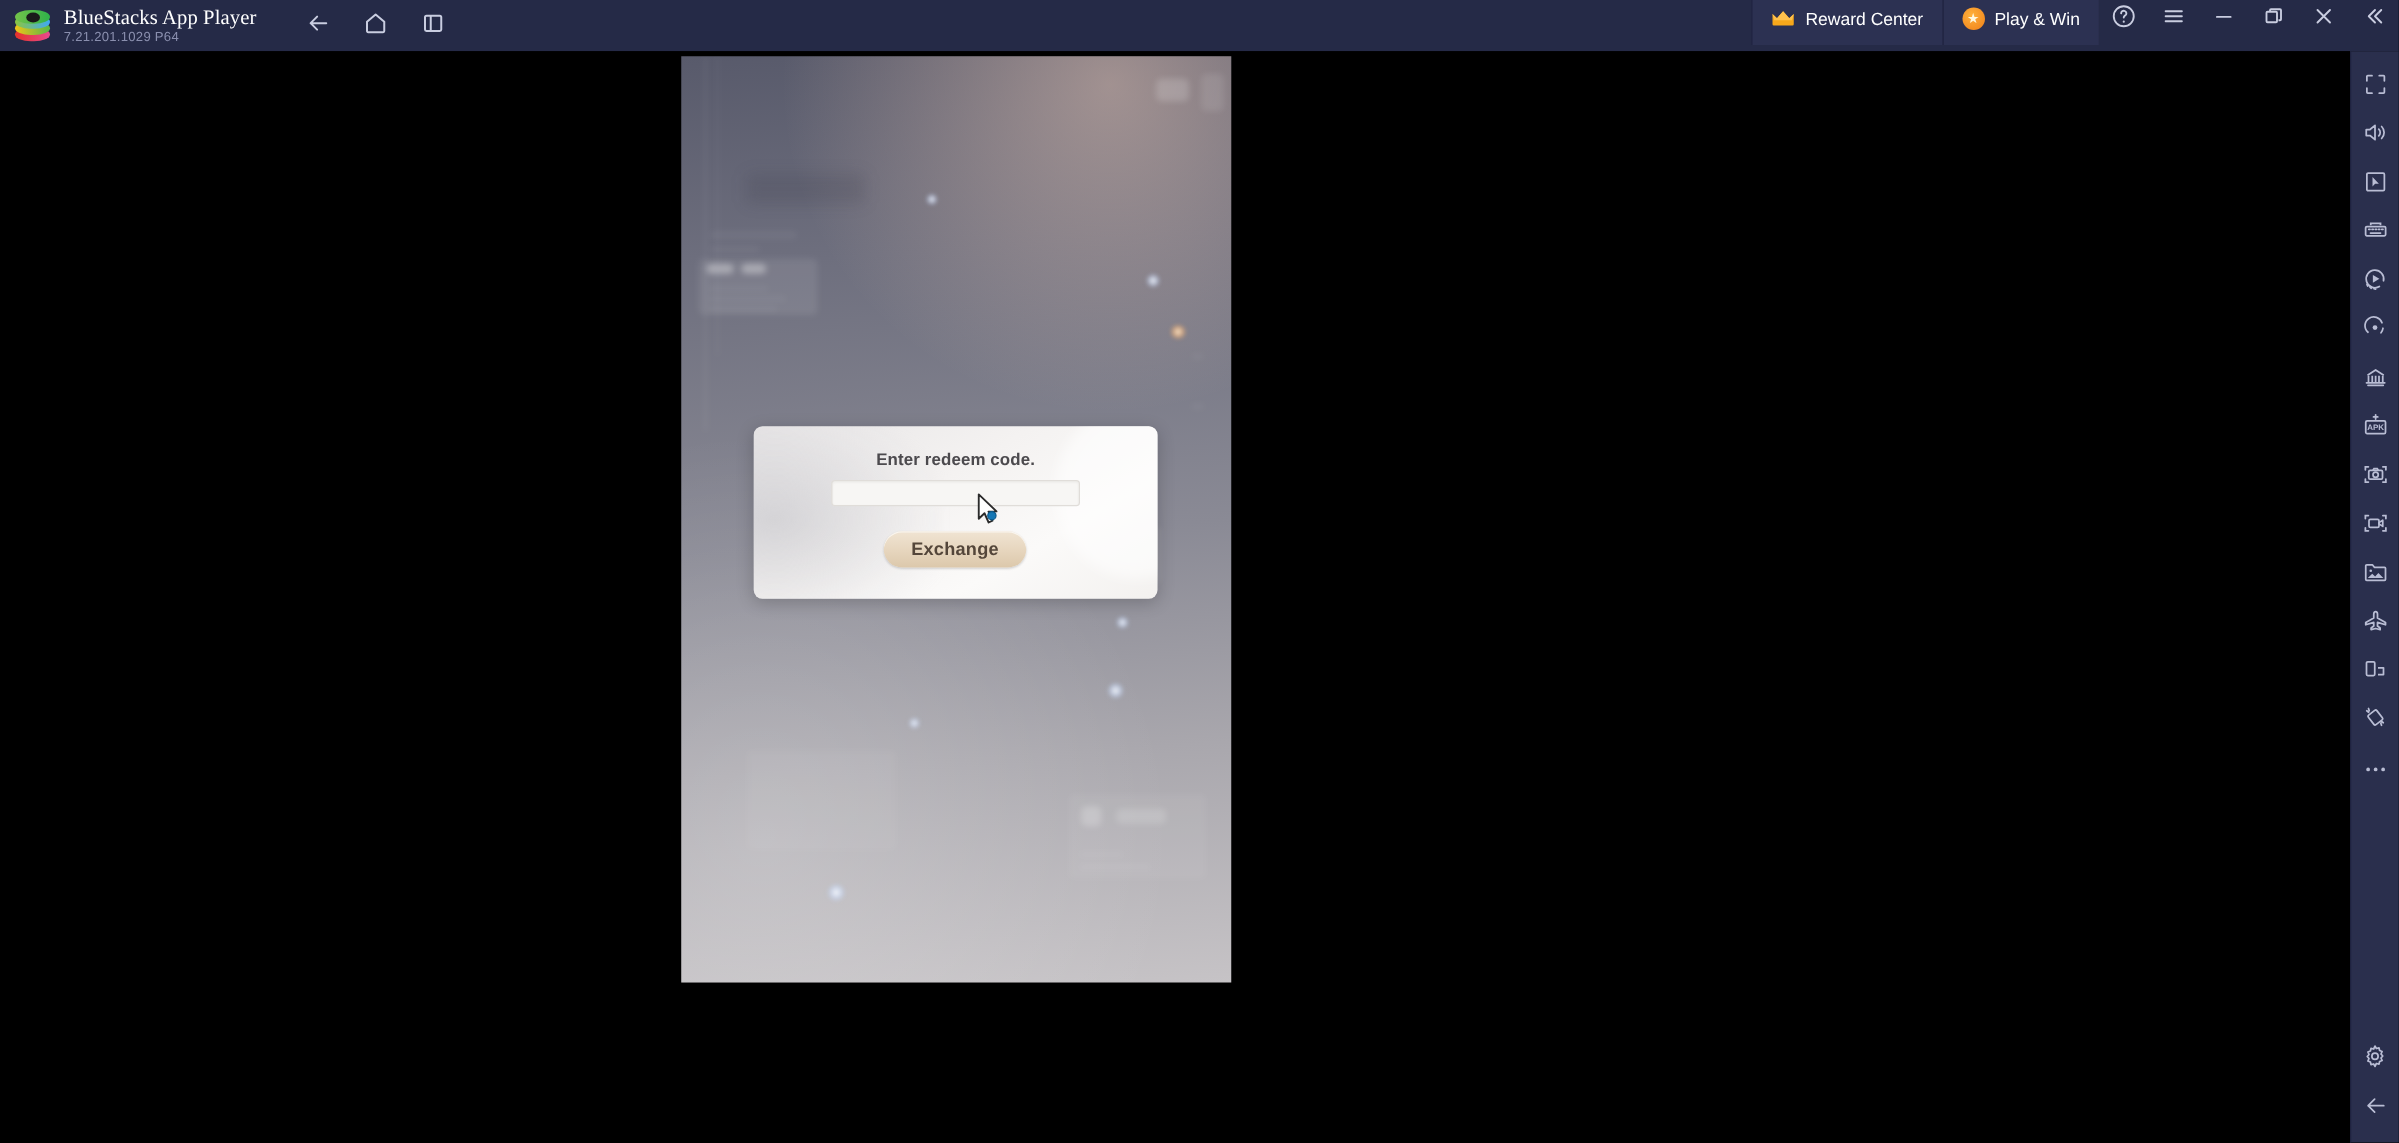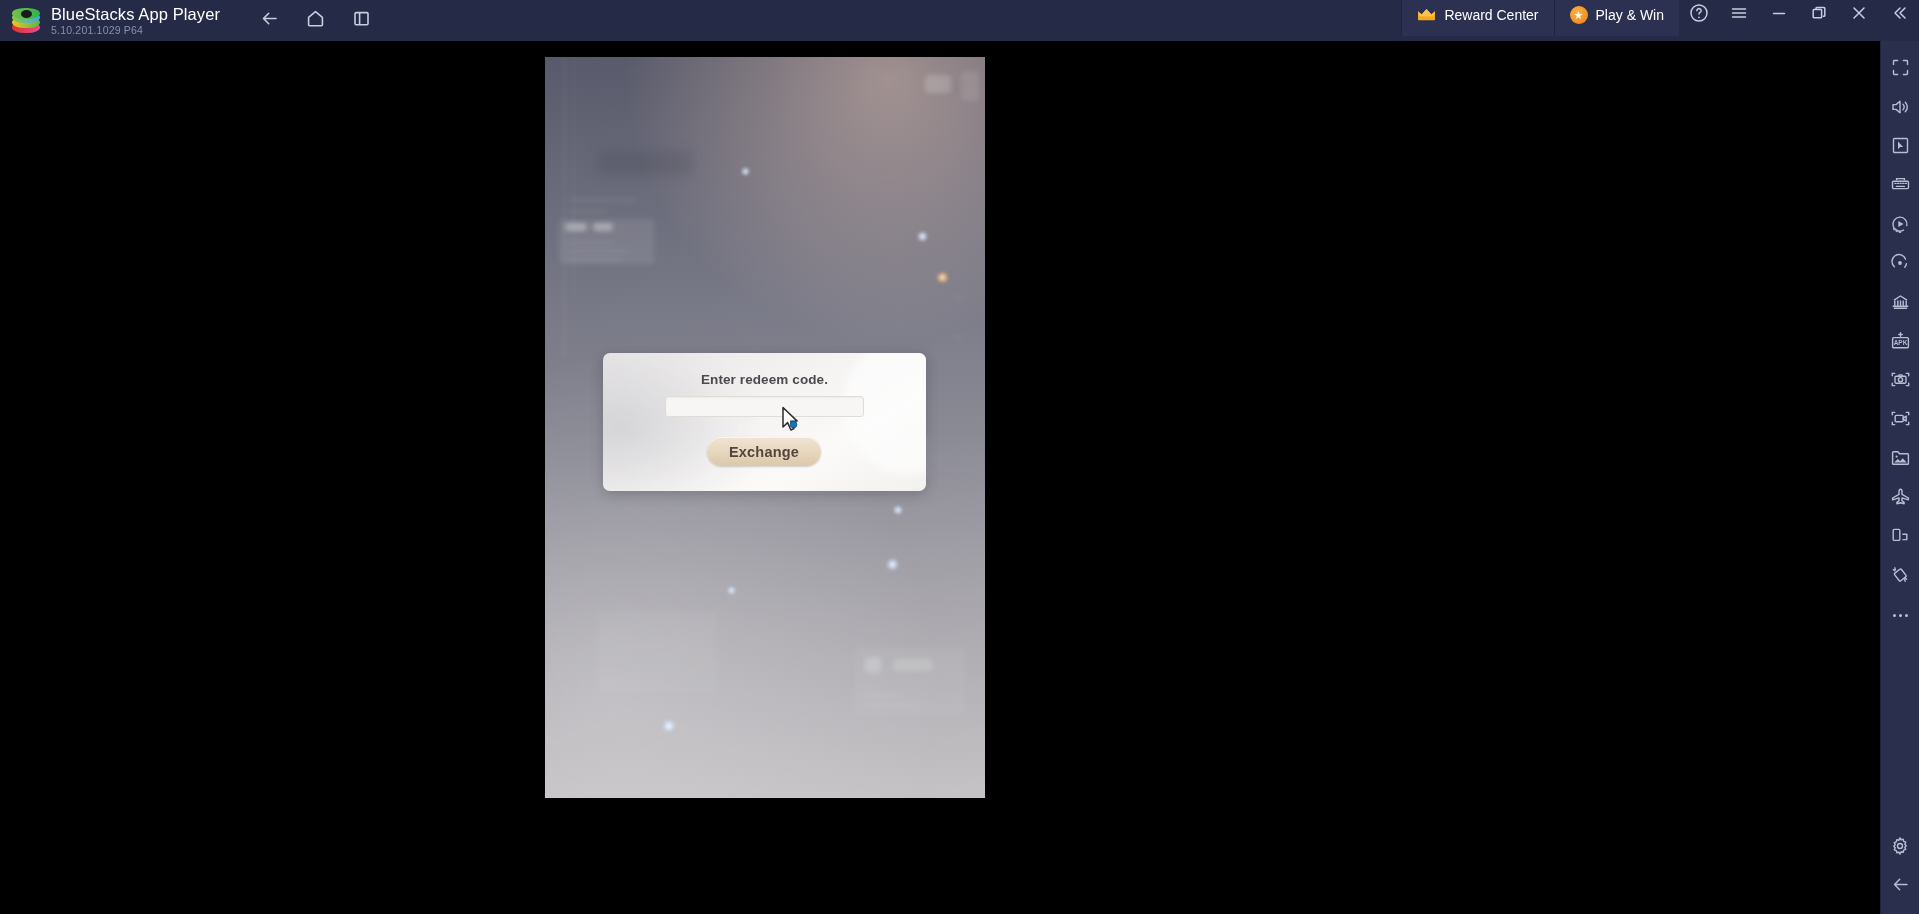--- a/index.html
+++ b/index.html
@@ -38,21 +38,21 @@
   #bs-logo .l3 { top: 4px;  background: linear-gradient(90deg,#8dc63f,#3fa9f5); }
   #bs-logo .l4 { top: 0px;  background: linear-gradient(90deg,#73c24a,#2fb24a); }
   #bs-logo .core {
     position: absolute; top: 2px; left: 9px;
     width: 11px; height: 8px; border-radius: 50%;
     background: #1a1a1a;
   }
   .title-texts { display: flex; flex-direction: column; justify-content: center; line-height: 1; }
   #app-title {
     font-size: 16.5px; color: #ffffff; font-weight: 400;
-    letter-spacing: .1px; margin-bottom: 3px;
+    letter-spacing: .1px; margin-bottom: 3px; font-family: Liberation Serif, serif;
   }
   #app-version {
     font-size: 10.5px; color: #8a8fae; letter-spacing: .2px;
   }
 
   
   #nav-icons { display: flex; align-items: center; margin-left: 32px; gap: 12px; }
   .nav-btn {
     width: 34px; height: 32px;
     display: flex; align-items: center; justify-content: center;
@@ -88,21 +88,21 @@
   }
   .win-btn svg { stroke: #c9cde0; fill: none; stroke-width: 1.5; }
 
   
   #stage {
     position: absolute; top: 41px; left: 0;
     width: 1880px; height: 873px;
     background: #000000;
   }
   #game-view {
-    position: absolute; top: 16px; left: 545px;
+    position: absolute; top: 4px; left: 545px;
     width: 440px; height: 741px;
     overflow: hidden;
     background:
       radial-gradient(circle at 78% 3%, rgba(255,214,190,0.42) 0%, rgba(255,214,190,0.0) 33%),
       radial-gradient(circle at 15% 85%, rgba(255,255,255,0.20) 0%, rgba(255,255,255,0) 45%),
       linear-gradient(176deg, #585a6b 0%, #6e6f7e 22%, #8a8a95 52%, #a9a7ad 75%, #c6c3c6 100%);
   }
   
   .ghost {
     position: absolute;
@@ -213,21 +213,21 @@
   <div id="titlebar-left">
     <div id="bs-logo">
       <div class="layer l1"></div>
       <div class="layer l2"></div>
       <div class="layer l3"></div>
       <div class="layer l4"></div>
       <div class="core"></div>
     </div>
     <div class="title-texts">
       <div id="app-title">BlueStacks App Player</div>
-      <div id="app-version">5.10.201.1029  P64</div>
+      <div id="app-version">7.21.201.1029  P64</div>
     </div>
   </div>
 
   <div id="nav-icons">
     <div class="nav-btn">
       <span>
         <svg width="21" height="21" viewBox="0 0 21 21">
             <path d="M17 10.5H4.5M4.5 10.5l5.2-5.2M4.5 10.5l5.2 5.2" stroke-linecap="round" stroke-linejoin="round"></path>
           </svg>
       </span>

